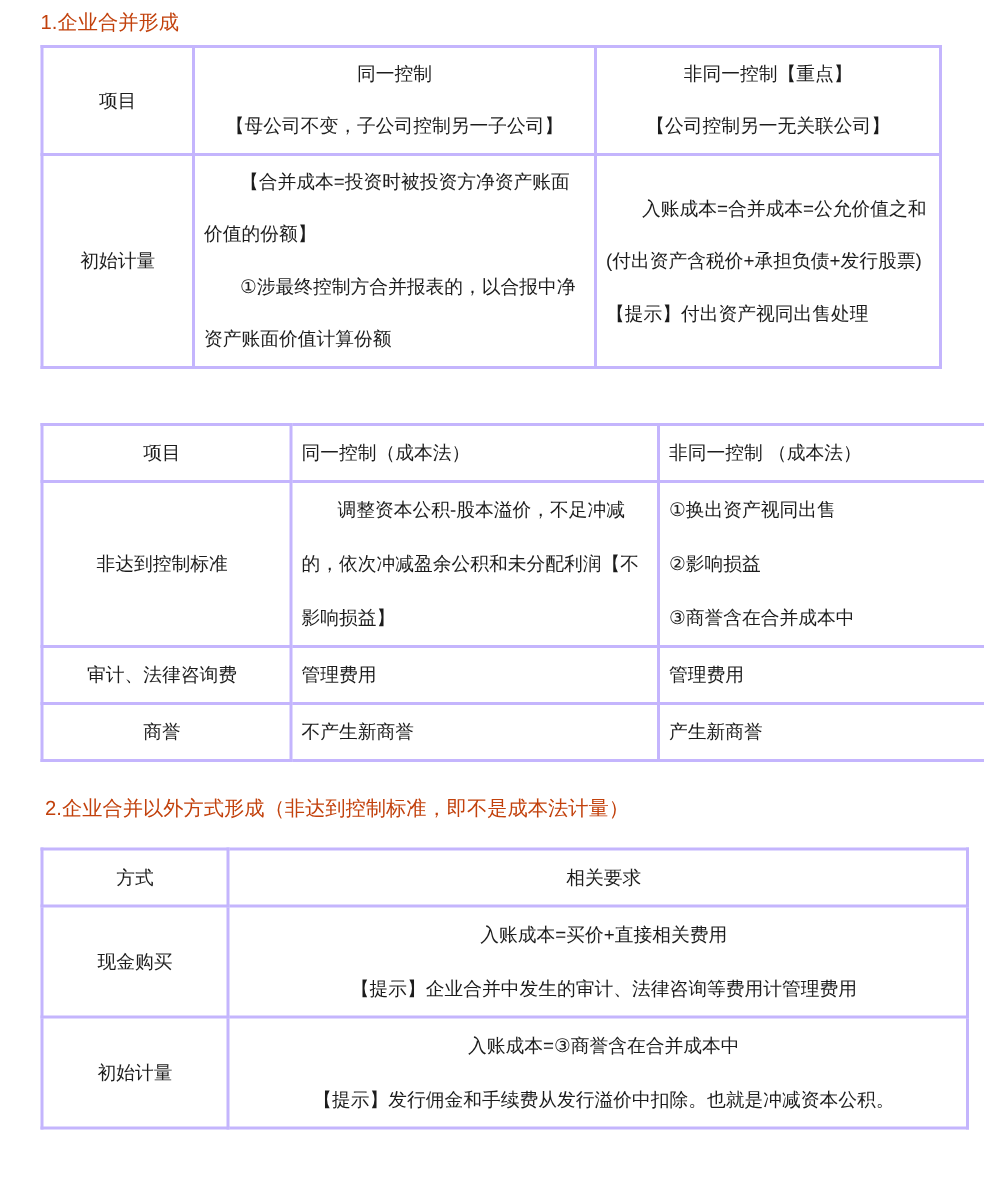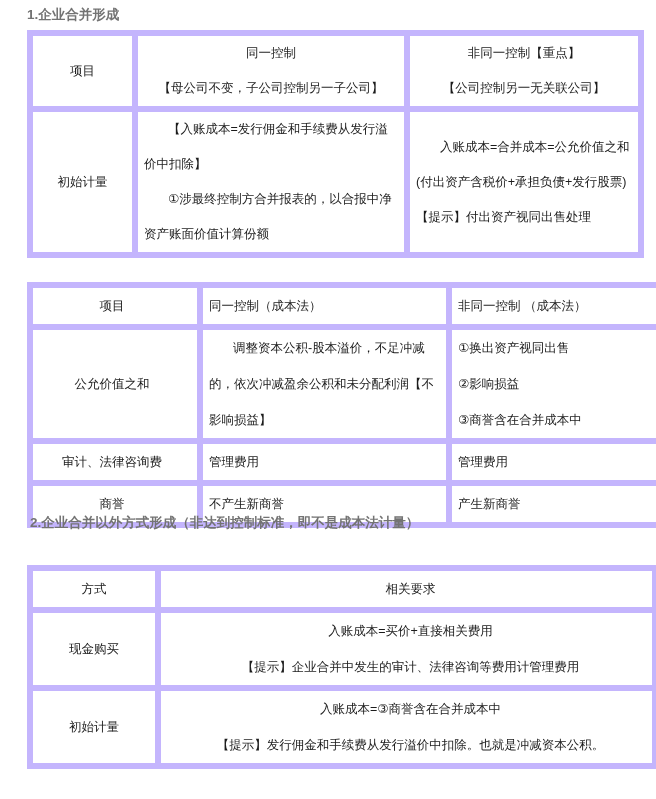--- a/index.html
+++ b/index.html
@@ -19,36 +19,35 @@
   .page {
     position: relative;
     width: 656px;
     height: 799px;
   }
 
   .heading {
     position: absolute;
     font-size: 13.5px;
     line-height: 18px;
-    color: #737373;
+    color: #c2410c;
     white-space: nowrap;
     letter-spacing: 0px;
-    font-weight: bold;
   }
   #heading-1 { left: 27px; top: 6px; }
-  #heading-2 { left: 30px; top: 514px; }
+  #heading-2 { left: 30px; top: 530px; }
 
   table.doc-table {
     position: absolute;
     border-collapse: collapse;
     table-layout: fixed;
     background: #fff;
   }
   table.doc-table td {
-    border: 6px solid #c4b5fd;
+    border: 2px solid #c4b5fd;
     font-size: 12.5px;
     line-height: 29px;
     color: #1c1c1c;
     padding: 0 6px;
     vertical-align: middle;
     word-break: break-all;
   }
   td.ctr { text-align: center; }
   td.lft { text-align: left; }
   .para { margin: 0; }
@@ -97,21 +96,21 @@
         <td class="c2 ctr">
           <div class="para">非同一控制【重点】</div>
           <div class="para">【公司控制另一无关联公司】</div>
         </td>
       </tr>
       <tr>
         <td class="c0 ctr">
           <span>初始计量</span>
         </td>
         <td class="c1 lft">
-          <div class="para ind">【入账成本=发行佣金和手续费从发行溢价中扣除】</div>
+          <div class="para ind">【合并成本=投资时被投资方净资产账面价值的份额】</div>
           <div class="para ind">①涉最终控制方合并报表的，以合报中净资产账面价值计算份额</div>
         </td>
         <td class="c2 lft">
           <div class="para ind">入账成本=合并成本=公允价值之和 (付出资产含税价+承担负债+发行股票)</div>
           <div class="para">【提示】付出资产视同出售处理</div>
         </td>
       </tr>
     </tbody>
   </table>
 
@@ -123,21 +122,21 @@
         </td>
         <td class="c1 lft">
           <span>同一控制（成本法）</span>
         </td>
         <td class="c2 lft">
           <span>非同一控制 （成本法）</span>
         </td>
       </tr>
       <tr>
         <td class="c0 ctr hdr-c0">
-          <span>公允价值之和</span>
+          <span>非达到控制标准</span>
         </td>
         <td class="c1 lft">
           <div class="para ind">调整资本公积-股本溢价，不足冲减的，依次冲减盈余公积和未分配利润【不影响损益】</div>
         </td>
         <td class="c2 lft">
           <div class="para">①换出资产视同出售</div>
           <div class="para">②影响损益</div>
           <div class="para">③商誉含在合并成本中</div>
         </td>
       </tr>

